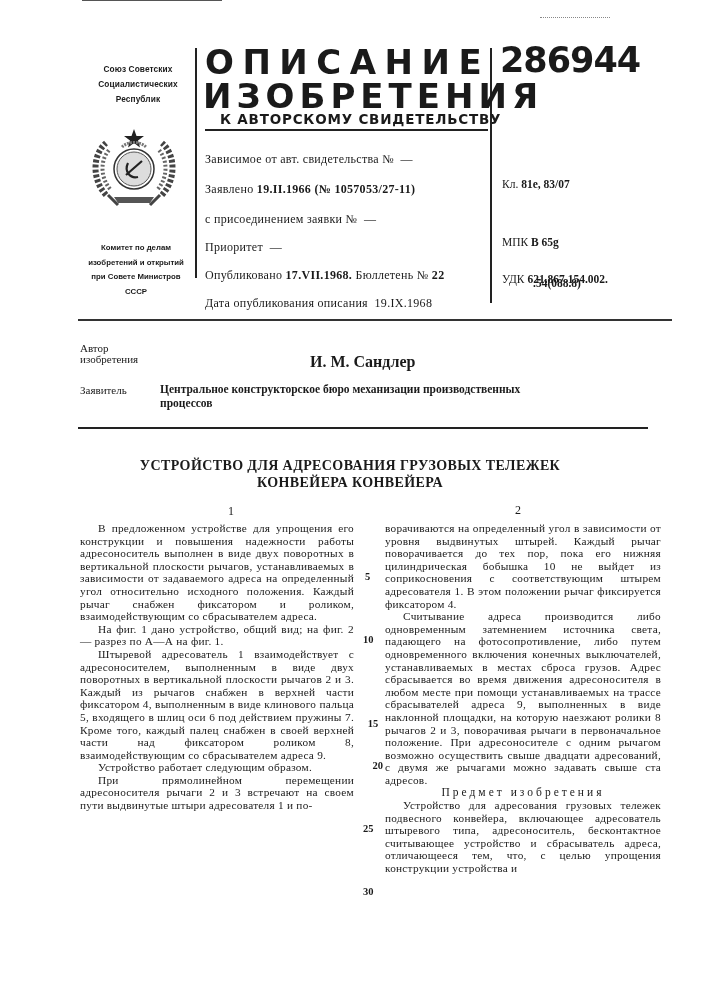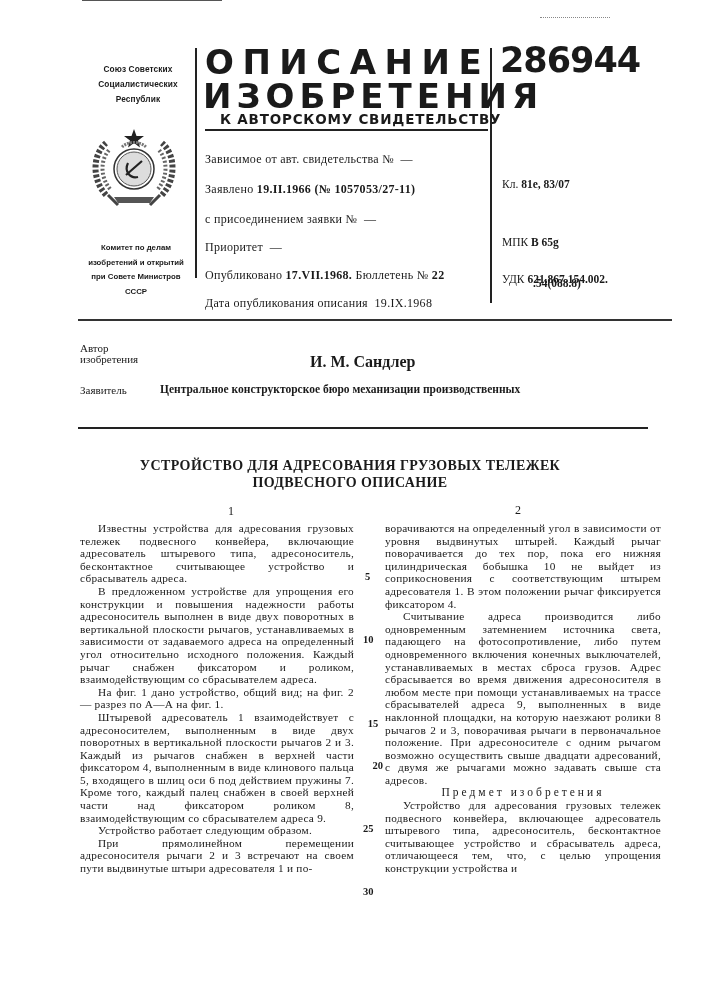--- a/index.html
+++ b/index.html
@@ -129,34 +129,34 @@
 <div class="abs hline1"></div>
 
 <div class="abs author-lbl">
   <div>Автор</div>
   <div>изобретения</div>
 </div>
 <div class="abs author-name">И. М. Сандлер</div>
 <div class="abs appl-lbl">Заявитель</div>
 <div class="abs appl-name">
   <div>Центральное конструкторское бюро механизации производственных</div>
+  <div>процессов</div>
 </div>
 
 <div class="abs hline2"></div>
 
 <div class="abs doc-title">
   <div>УСТРОЙСТВО ДЛЯ АДРЕСОВАНИЯ ГРУЗОВЫХ ТЕЛЕЖЕК</div>
-  <div>ПОДВЕСНОГО ОПИСАНИЕ</div>
+  <div>КОНВЕЙЕРА КОНВЕЙЕРА</div>
 </div>
 
 <div class="abs colnum" style="left:228px; top:504px;">1</div>
 <div class="abs colnum" style="left:515px; top:503px;">2</div>
 
 <div class="abs col" style="left:80px; top:522px; width:274px;">
-  <p>Известны устройства для адресования грузовых тележек подвесного конвейера, включающие адресователь штыревого типа, адресоноситель, бесконтактное считывающее устройство и сбрасыватель адреса.</p>
   <p>В предложенном устройстве для упрощения его конструкции и повышения надежности работы адресоноситель выполнен в виде двух поворотных в вертикальной плоскости рычагов, устанавливаемых в зависимости от задаваемого адреса на определенный угол относительно исходного положения. Каждый рычаг снабжен фиксатором и роликом, взаимодействующим со сбрасывателем адреса.</p>
   <p>На фиг. 1 дано устройство, общий вид; на фиг. 2 — разрез по А—А на фиг. 1.</p>
   <p>Штыревой адресователь 1 взаимодействует с адресоносителем, выполненным в виде двух поворотных в вертикальной плоскости рычагов 2 и 3. Каждый из рычагов снабжен в верхней части фиксатором 4, выполненным в виде клинового пальца 5, входящего в шлиц оси 6 под действием пружины 7. Кроме того, каждый палец снабжен в своей верхней части над фиксатором роликом 8, взаимодействующим со сбрасывателем адреса 9.</p>
   <p>Устройство работает следующим образом.</p>
   <p>При прямолинейном перемещении адресоносителя рычаги 2 и 3 встречают на своем пути выдвинутые штыри адресователя 1 и по-</p>
 </div>
 
 <div class="abs lnum" style="top:571px;">5</div>
 <div class="abs lnum l" style="top:634px;">10</div>
 <div class="abs lnum l" style="top:718px;text-align:center;">15</div>

